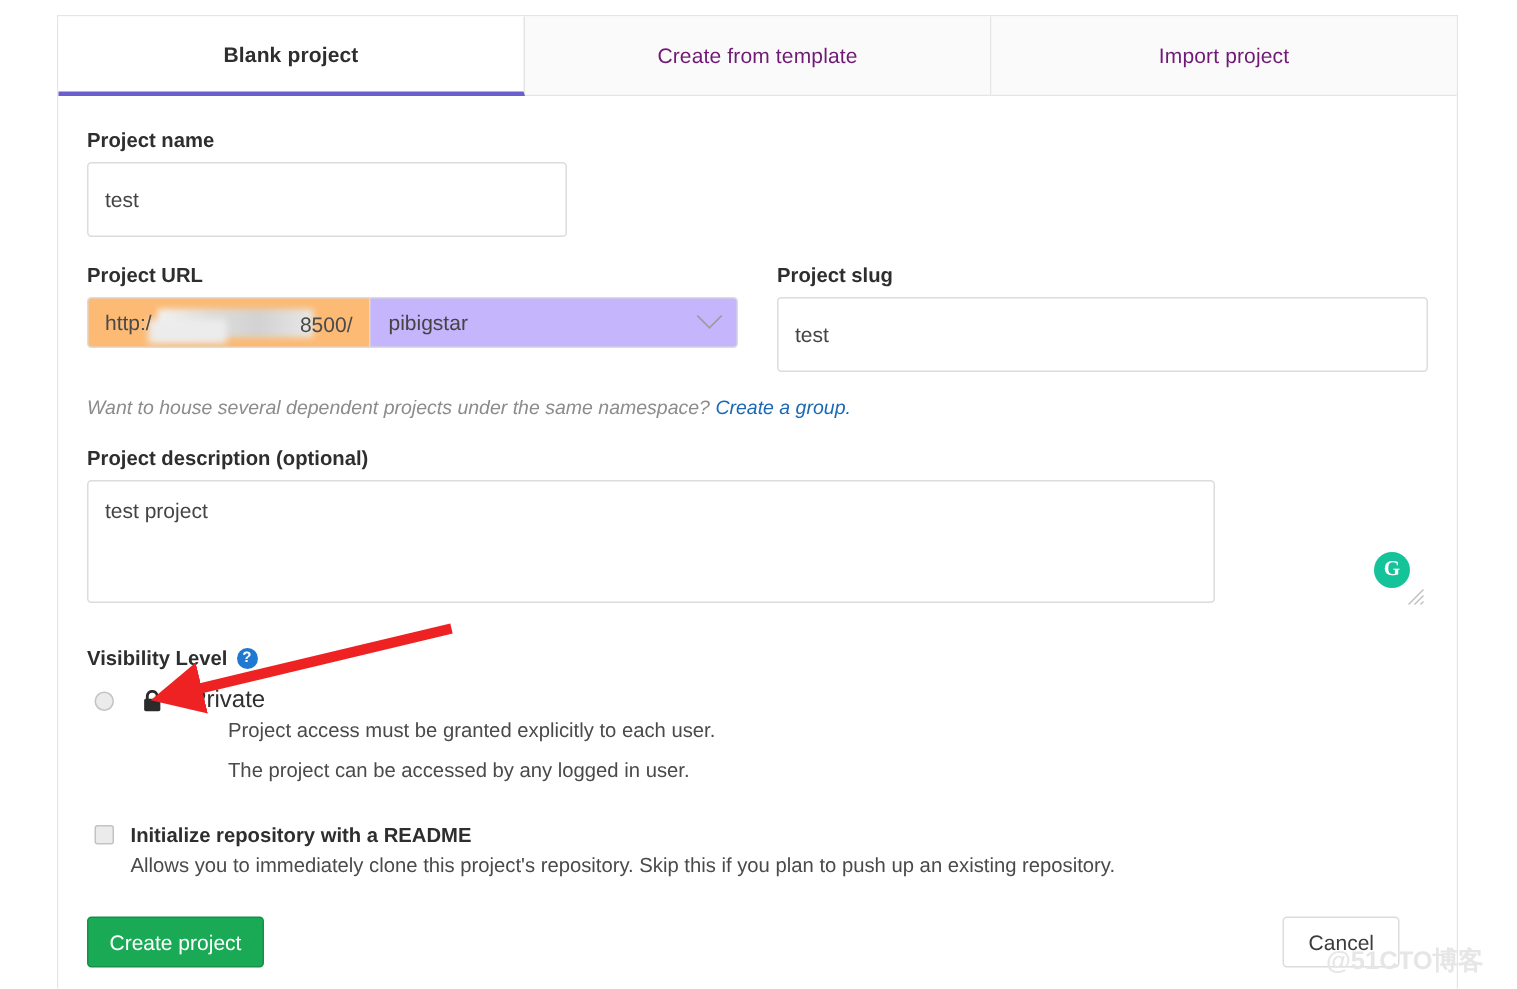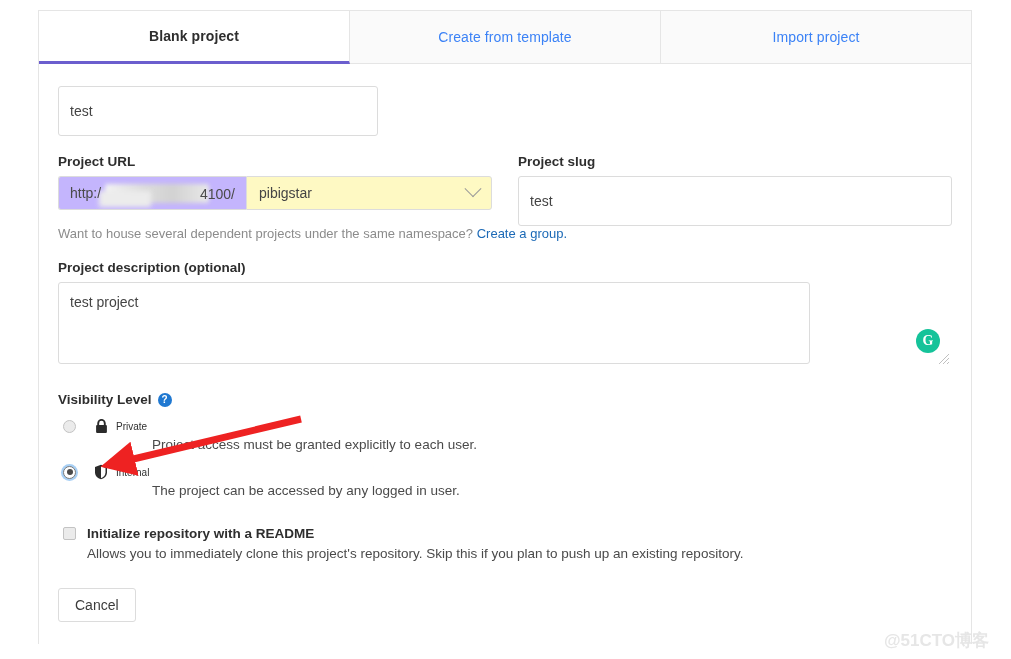--- a/index.html
+++ b/index.html
@@ -39,21 +39,21 @@
     border-bottom: 1px solid #e5e5e5;
     background: #fafafa;
     box-sizing: border-box;
   }
   .tab {
     flex: 1 1 0;
     display: flex;
     align-items: center;
     justify-content: center;
     font-size: 14px;
-    color: #3b82f6;
+    color: #701a75;
     background: #fafafa;
     border-right: 1px solid #e5e5e5;
     box-sizing: border-box;
     cursor: pointer;
     letter-spacing: .1px;
   }
   .tab:last-child { border-right: none; }
   .tab.active {
     background: #fff;
     color: #2e2e2e;
@@ -107,21 +107,21 @@
     display: flex;
     height: 34px;
   }
   .url-prefix {
     box-sizing: border-box;
     width: 188px;
     height: 34px;
     border: 1px solid #dcdcdc;
     border-right: none;
     border-radius: 3px 0 0 3px;
-    background: #c4b5fd;
+    background: #fdba74;
     font-size: 14px;
     color: #5c5c5c;
     display: flex;
     align-items: center;
     padding: 10px 11px;
     position: relative;
     overflow: hidden;
     white-space: nowrap;
     text-align: right;
   }
@@ -159,21 +159,21 @@
     z-index: 2;
     color: #4a4a4a;
   }
 
   .namespace-select {
     box-sizing: border-box;
     flex: 1 1 auto;
     height: 34px;
     border: 1px solid #dcdcdc;
     border-radius: 0 3px 3px 0;
-    background: #fef9c3;
+    background: #c4b5fd;
     display: flex;
     align-items: center;
     justify-content: space-between;
     padding: 0 12px 0 12px;
     font-size: 14px;
     color: #444;
     cursor: pointer;
   }
   .chevron {
     width: 11px;
@@ -181,21 +181,22 @@
     border-right: 1.6px solid #9a9a9a;
     border-bottom: 1.6px solid #9a9a9a;
     transform: rotate(45deg) translate(-3px,-3px);
   }
 
   #project-slug-input { width: 434px; }
 
   .help-text {
     font-size: 13px;
     color: #8c8c8c;
-    margin-top: 0;
+    margin-top: 16px;
+    font-style: italic;
   }
   .help-text a {
     color: #1b69b6;
     text-decoration: none;
   }
 
   .desc-wrap { margin-top: 19px; position: relative; }
   .textarea {
     box-sizing: border-box;
     width: 752px;
@@ -292,22 +293,22 @@
   }
   .vis-icon {
     width: 16px;
     margin-left: 17px;
     display: flex;
     align-items: center;
     justify-content: center;
     flex: none;
   }
   .vis-name {
-    margin-left: 7px;
-    font-size: 10px;
+    margin-left: 18px;
+    font-size: 16px;
     color: #303030;
   }
   .vis-desc {
     margin-left: 94px;
     margin-top: 3px;
     font-size: 13.5px;
     color: #4a4a4a;
   }
 
   
@@ -414,32 +415,33 @@
       <div class="tab">
         <span>Create from template</span>
       </div>
       <div class="tab">
         <span>Import project</span>
       </div>
     </div>
 
     <div class="body">
 
+      <label class="field-label">Project name</label>
       <input class="input" id="project-name-input" type="text" value="test" placeholder="My awesome project" style="">
 
       <div class="row-2">
 
         <div class="col-url">
           <label class="field-label">Project URL</label>
           <div class="url-group">
             <div class="url-prefix">
               <span class="url-scheme">http:/</span>
               <span class="url-redacted"></span>
               <span class="url-redacted-2"></span>
-              <span class="url-port">4100/</span>
+              <span class="url-port">8500/</span>
             </div>
             <div class="namespace-select">
               <span>pibigstar</span>
               <span class="chevron"></span>
             </div>
           </div>
         </div>
 
         <div class="col-slug">
           <label class="field-label">Project slug</label>
@@ -480,43 +482,33 @@
               <path d="M3.2 6V4.2a3.3 3.3 0 0 1 6.6 0V6" fill="none" stroke="#2b2b2b" stroke-width="1.9"></path>
               <rect x="1.1" y="5.9" width="10.8" height="8.2" rx="1.1" fill="#2b2b2b"></rect>
             </svg>
           </span>
           <span class="vis-name">Private</span>
         </div>
         <div class="vis-desc">Project access must be granted explicitly to each user.</div>
       </div>
 
       <div class="vis-option">
-        <div class="vis-head">
-          <span class="radio checked"></span>
-          <span class="vis-icon">
-            <svg width="14" height="16" viewBox="0 0 14 16">
-              <path d="M7 .8 13 3v5.2c0 3.4-2.4 6-6 7.1-3.6-1.1-6-3.7-6-7.1V3L7 .8z" fill="#2b2b2b"></path>
-              <path d="M7 2.3v11.9c2.7-1 4.5-3 4.5-5.9V3.9L7 2.3z" fill="#ffffff"></path>
-              <path d="M7 2.3v11.9c2.7-1 4.5-3 4.5-5.9V3.9L7 2.3z" fill="#2b2b2b" opacity="0"></path>
-            </svg>
-          </span>
-          <span class="vis-name">Internal</span>
-        </div>
         <div class="vis-desc">The project can be accessed by any logged in user.</div>
       </div>
 
       <div class="readme-block">
         <div class="readme-head">
           <span class="checkbox"></span>
           <span class="readme-label">Initialize repository with a README</span>
         </div>
         <div class="readme-desc">Allows you to immediately clone this project's repository. Skip this if you plan to push up an existing repository.</div>
       </div>
 
       <div class="footer">
+        <button class="btn-primary">Create project</button>
         <button class="btn-default">Cancel</button>
       </div>
 
     </div>
   </div>
 
   <svg class="arrow-layer" viewBox="0 0 1011 659">
     <defs>
       <marker id="arrowhead" markerWidth="5" markerHeight="5" refX="1.4" refY="2.5" orient="auto">
         <path d="M0,0 L5,2.5 L0,5 Z" fill="#ee2222"></path>

